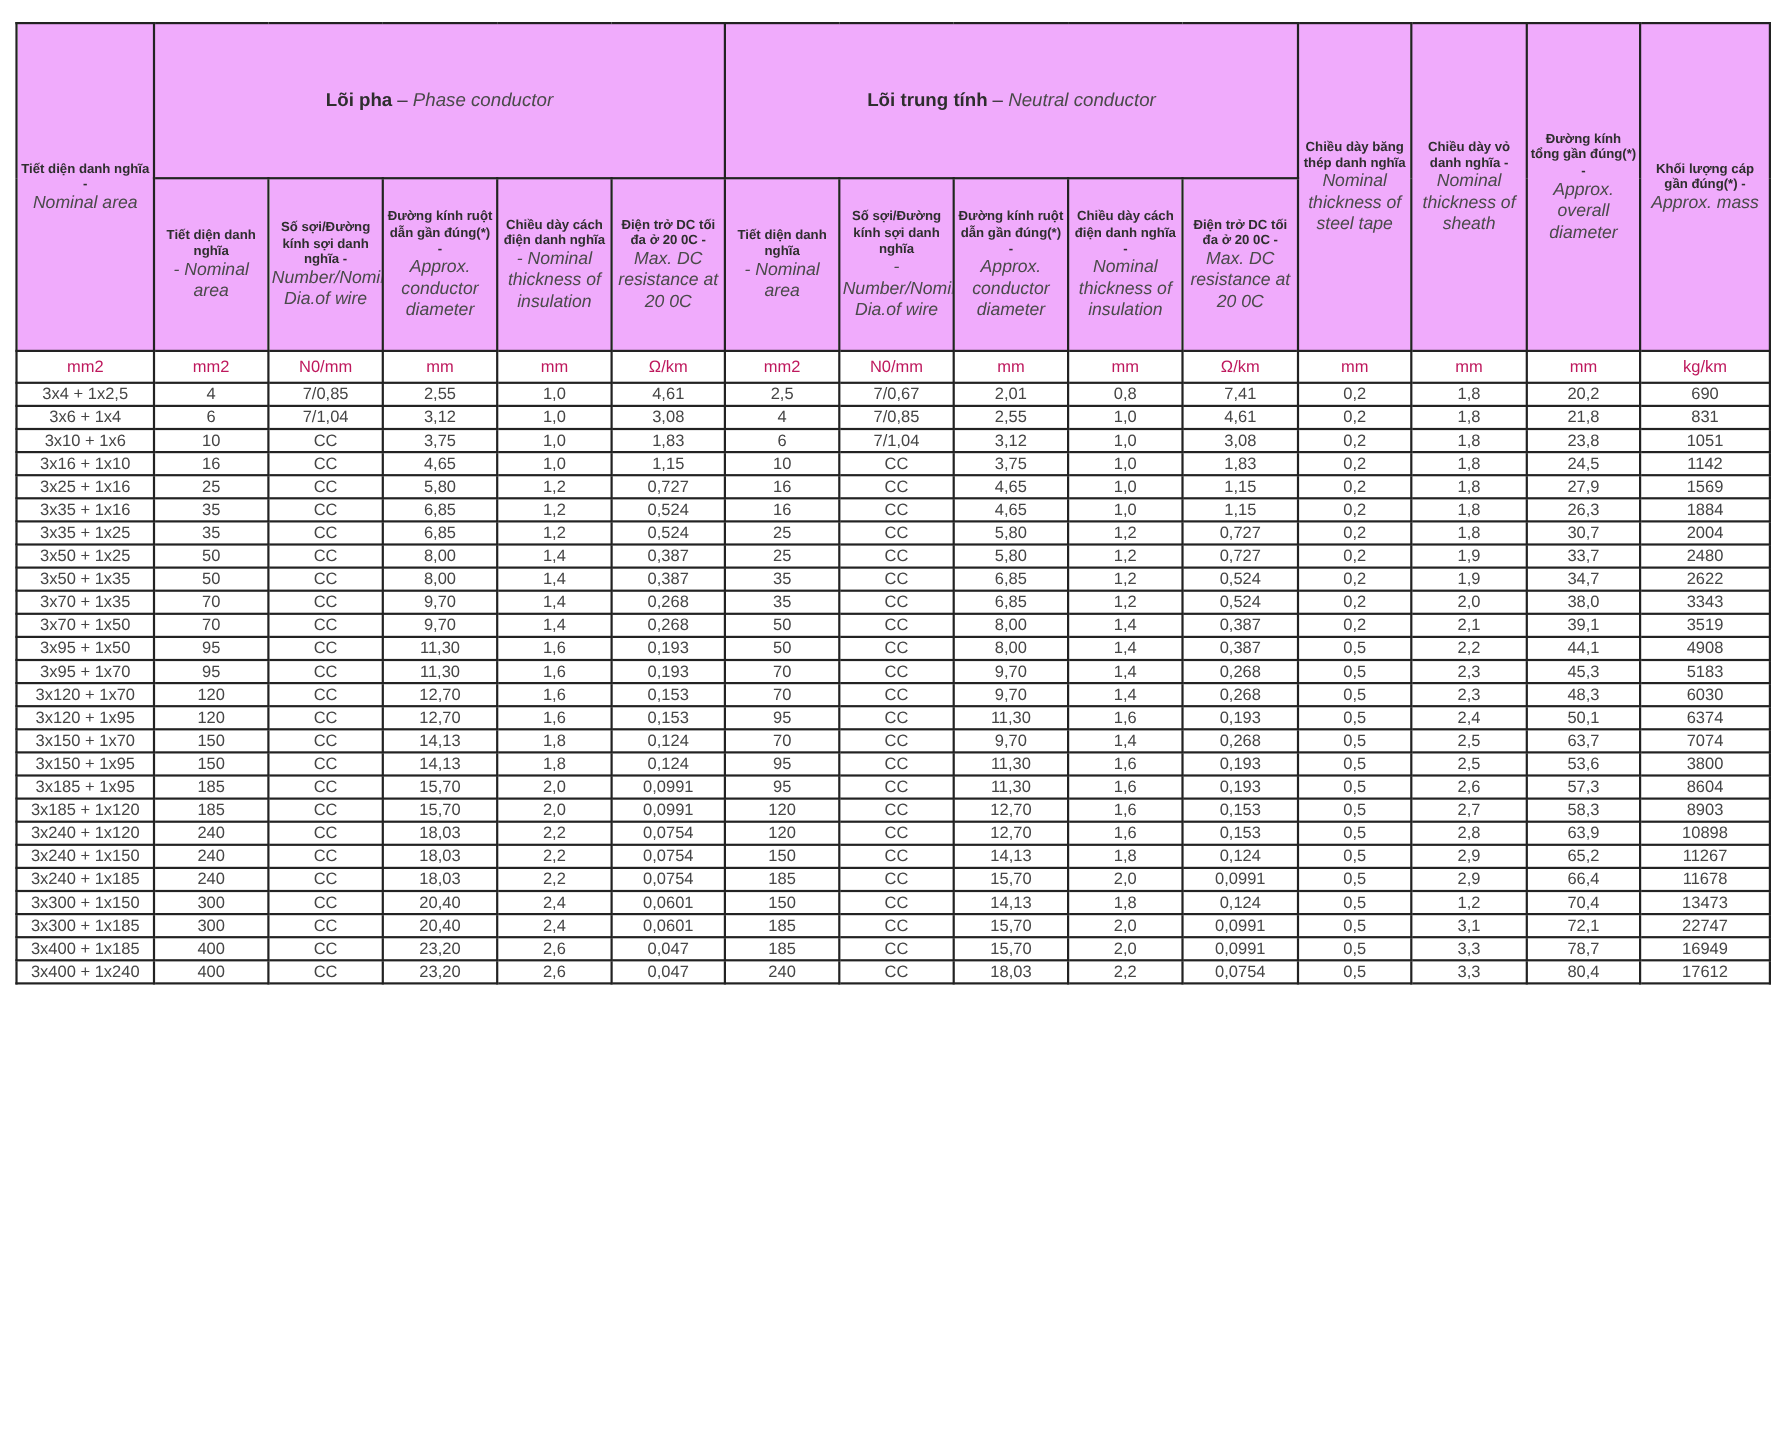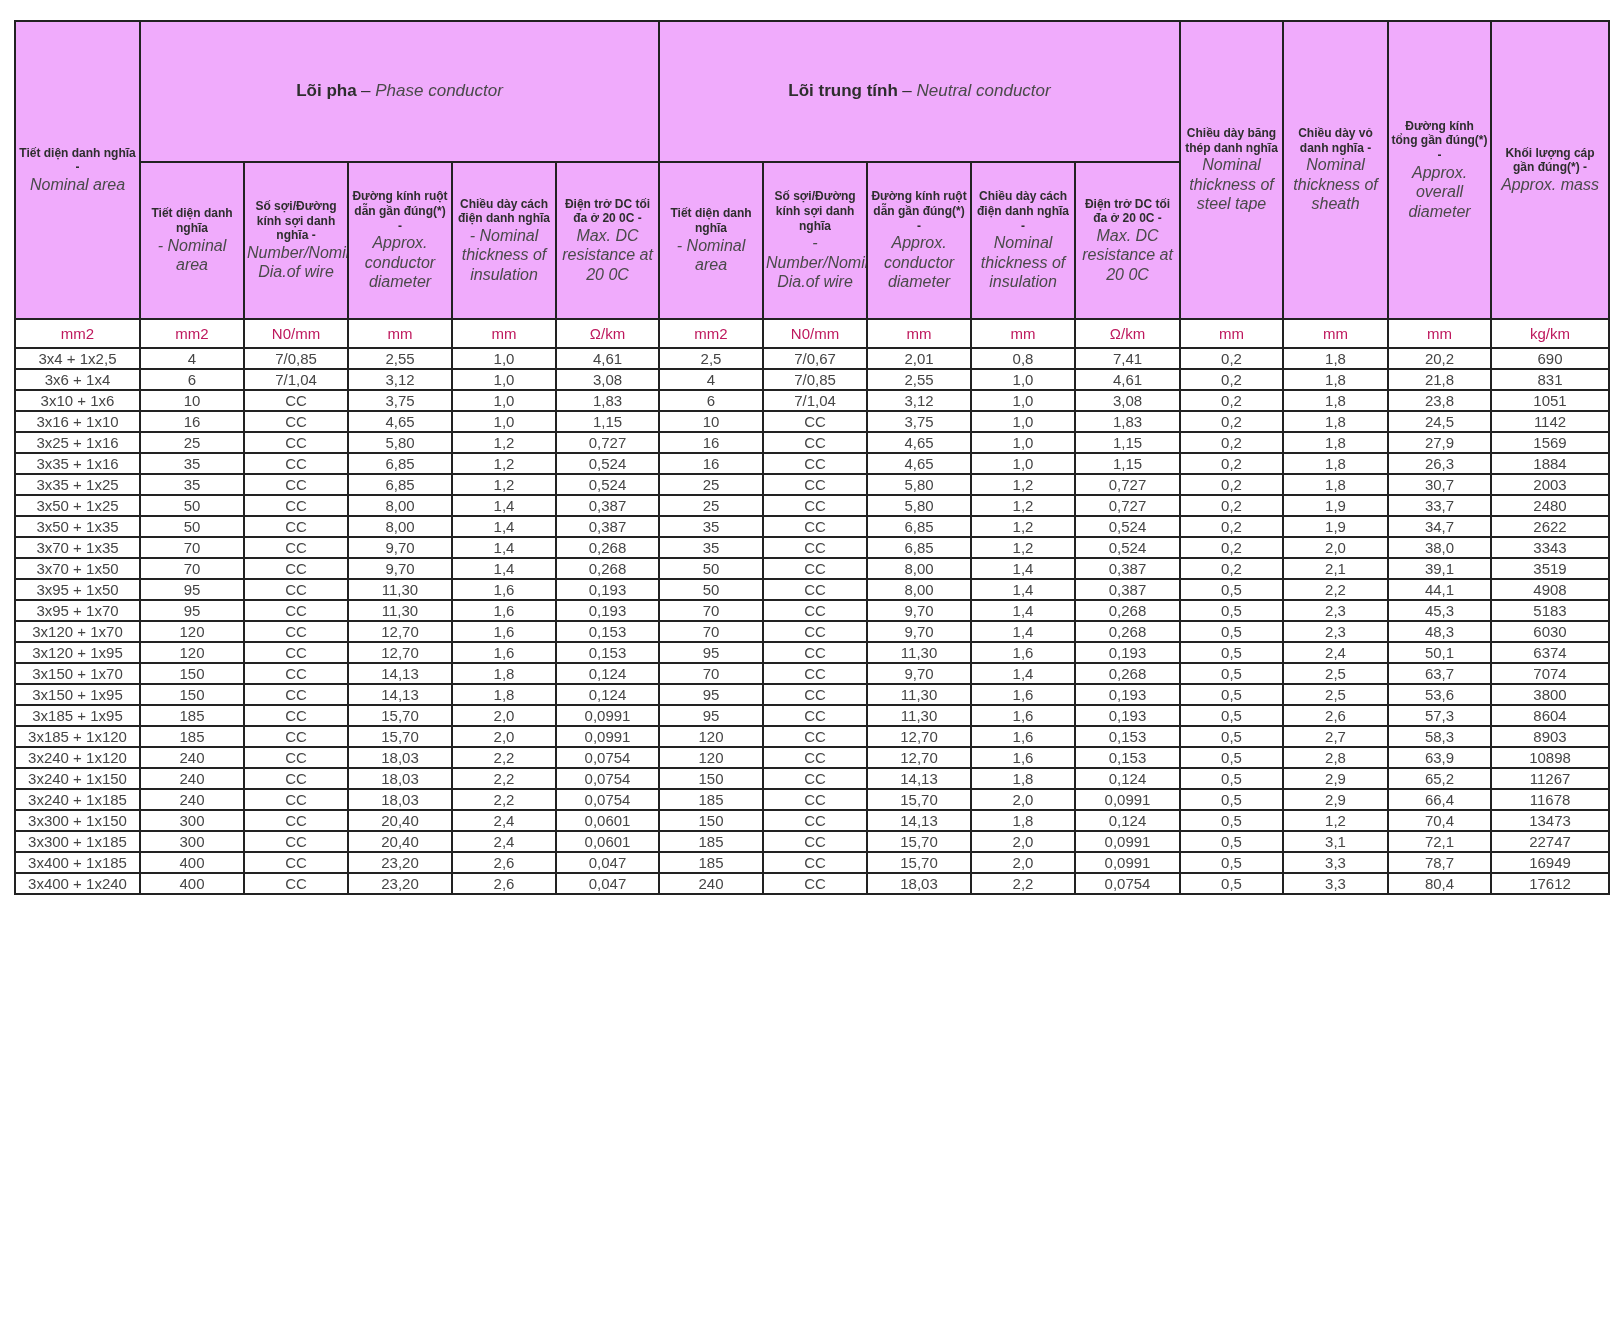--- a/index.html
+++ b/index.html
@@ -245,21 +245,21 @@
           <td class="val">1,2</td>
           <td class="val">0,524</td>
           <td class="val">25</td>
           <td class="val">CC</td>
           <td class="val">5,80</td>
           <td class="val">1,2</td>
           <td class="val">0,727</td>
           <td class="val">0,2</td>
           <td class="val">1,8</td>
           <td class="val">30,7</td>
-          <td class="val">2003</td>
+          <td class="val">2004</td>
         </tr>
         <tr>
           <td class="val">3x50 + 1x25</td>
           <td class="val">50</td>
           <td class="val">CC</td>
           <td class="val">8,00</td>
           <td class="val">1,4</td>
           <td class="val">0,387</td>
           <td class="val">25</td>
           <td class="val">CC</td>

